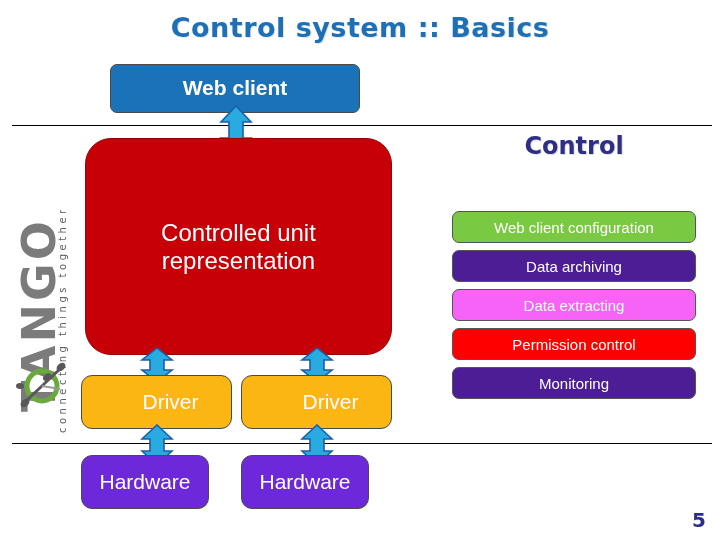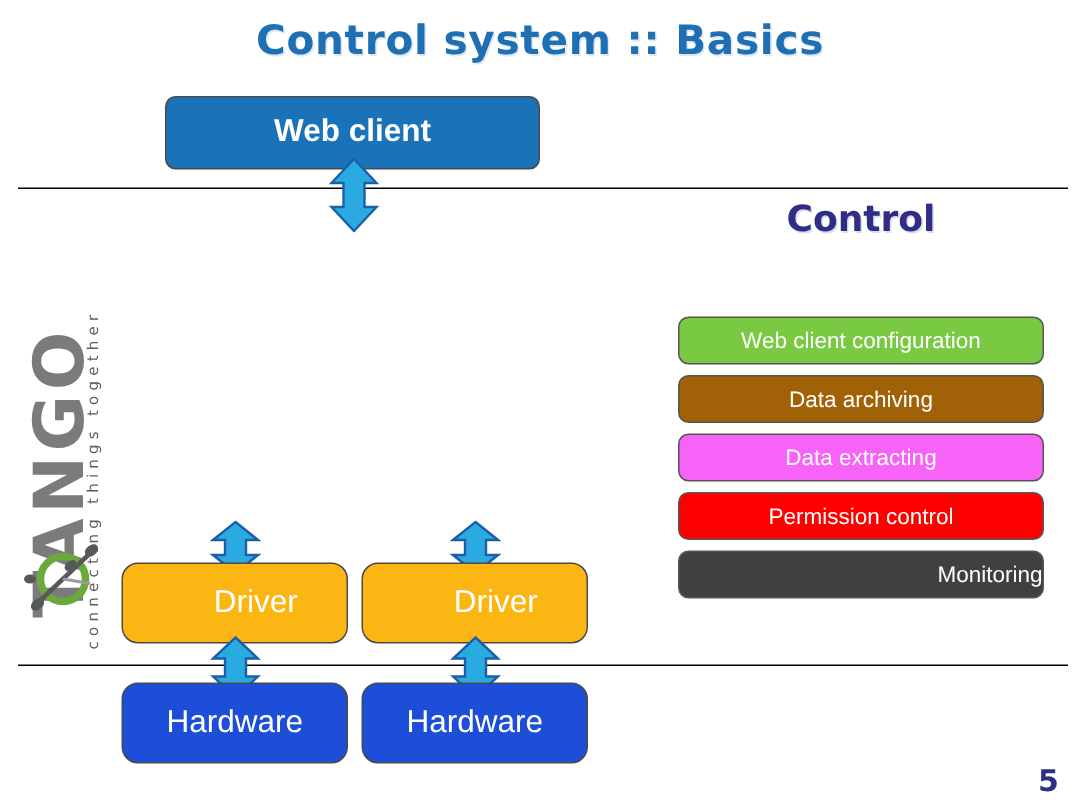--- a/index.html
+++ b/index.html
@@ -92,22 +92,22 @@
     top: 375px; width: 151px; height: 54px;
     background: #fbb614;
     border-radius: 11px;
     font-size: 21px;
     padding-left: 28px;
   }
   .node-driver-left  { left: 81px; }
   .node-driver-right { left: 241px; }
 
   .node-hardware {
-    top: 455px; width: 151px; height: 54px;
-    background: #1d4ed8;
+    top: 455px; width: 128px; height: 54px;
+    background: #6d28d9;
     border-radius: 11px;
     font-size: 21px;
   }
   .node-hardware-left  { left: 81px; }
   .node-hardware-right { left: 241px; }
 
   
   .service-bar {
     position: absolute;
     left: 452px;
@@ -218,36 +218,42 @@
   <div class="node node-webclient">
     <span>Web client</span>
   </div>
 
   <div class="arrow" style="left:219px; top:105px; height:50px;">
     <svg viewBox="0 0 34 50" preserveAspectRatio="none">
       <polygon points="17,1 32,17 24,17 24,33 32,33 17,49 2,33 10,33 10,17 2,17" fill="#29abe2" stroke="#1b5fa8" stroke-width="1.6"></polygon>
     </svg>
   </div>
 
+  <div class="node node-core">
+    <span>
+      <span>Controlled unit</span><br>
+      <span>representation</span>
+    </span>
+  </div>
 
   <div class="services-heading">Control</div>
 
   <div class="service-bar" style="top:211px; background:#7ac943;">
     <span>Web client configuration</span>
   </div>
-  <div class="service-bar" style="top:250px; background:#a16207;">
+  <div class="service-bar" style="top:250px; background:#4c1d95;">
     <span>Data archiving</span>
   </div>
   <div class="service-bar" style="top:289px; background:#f763f7;">
     <span>Data extracting</span>
   </div>
   <div class="service-bar" style="top:328px; background:#fe0000;">
     <span>Permission control</span>
   </div>
-  <div class="service-bar" style="top:367px; background:#404040;justify-content:flex-end;">
+  <div class="service-bar" style="top:367px; background:#4c1d95;">
     <span>Monitoring</span>
   </div>
 
   <div class="arrow" style="left:140px; top:347px; height:36px;">
     <svg viewBox="0 0 34 36" preserveAspectRatio="none">
       <polygon points="17,1 32,13 24,13 24,23 32,23 17,35 2,23 10,23 10,13 2,13" fill="#29abe2" stroke="#1b5fa8" stroke-width="1.6"></polygon>
     </svg>
   </div>
   <div class="arrow" style="left:300px; top:347px; height:36px;">
     <svg viewBox="0 0 34 36" preserveAspectRatio="none">

